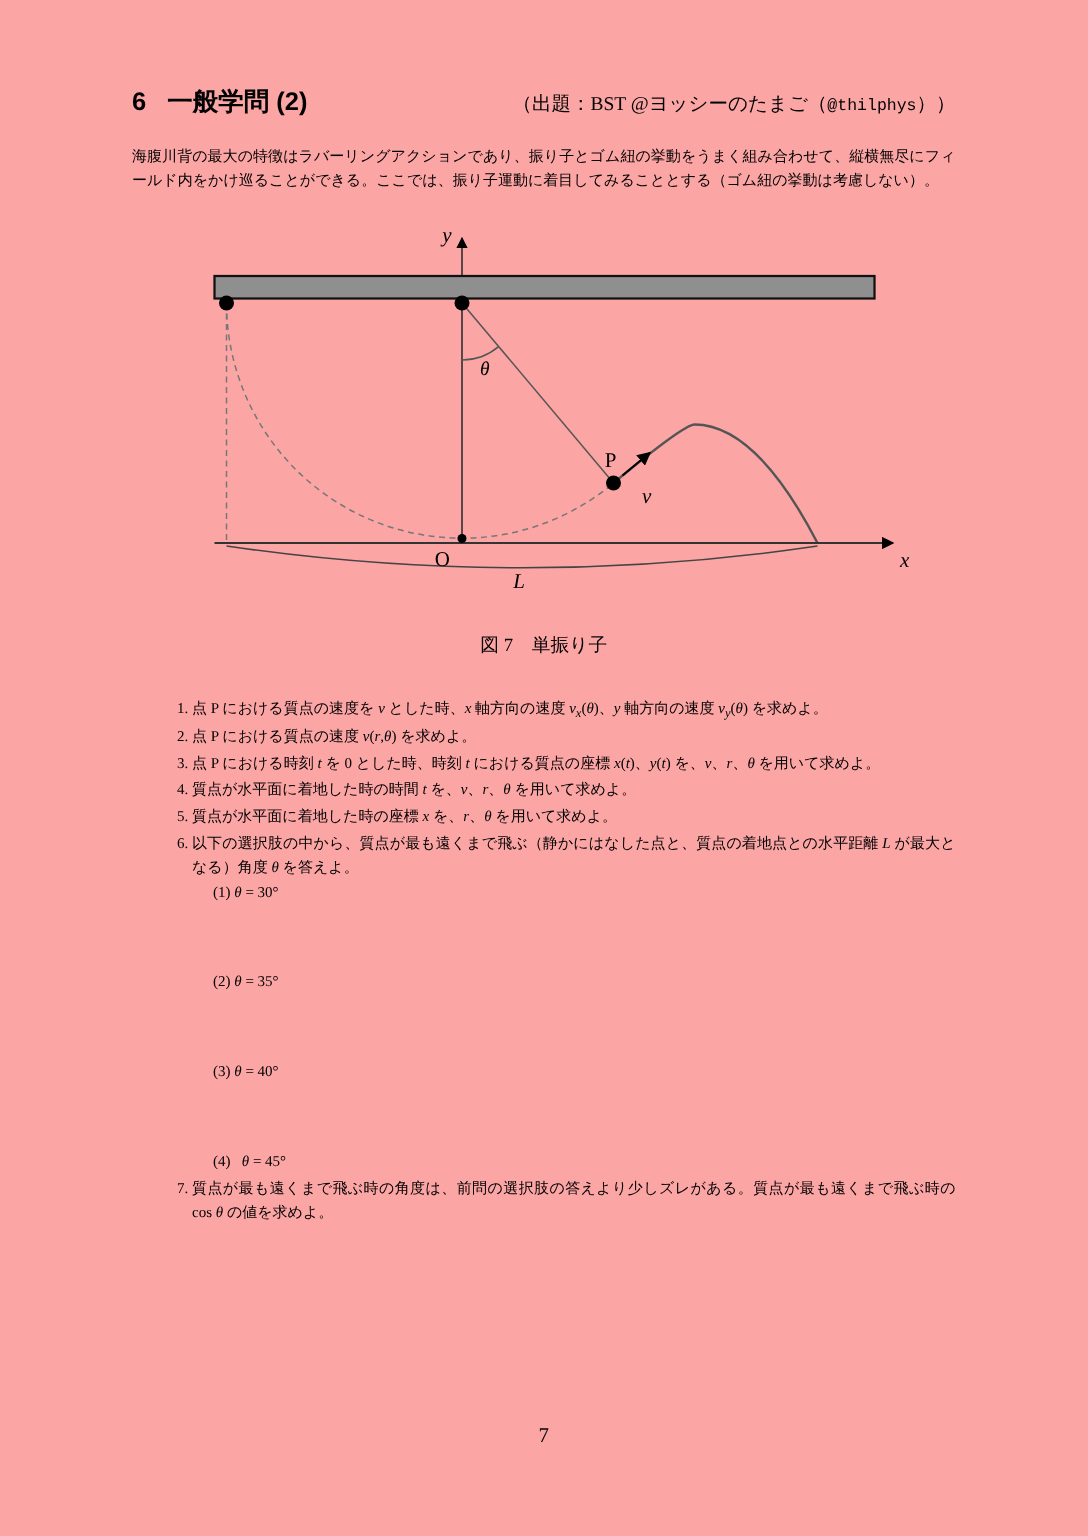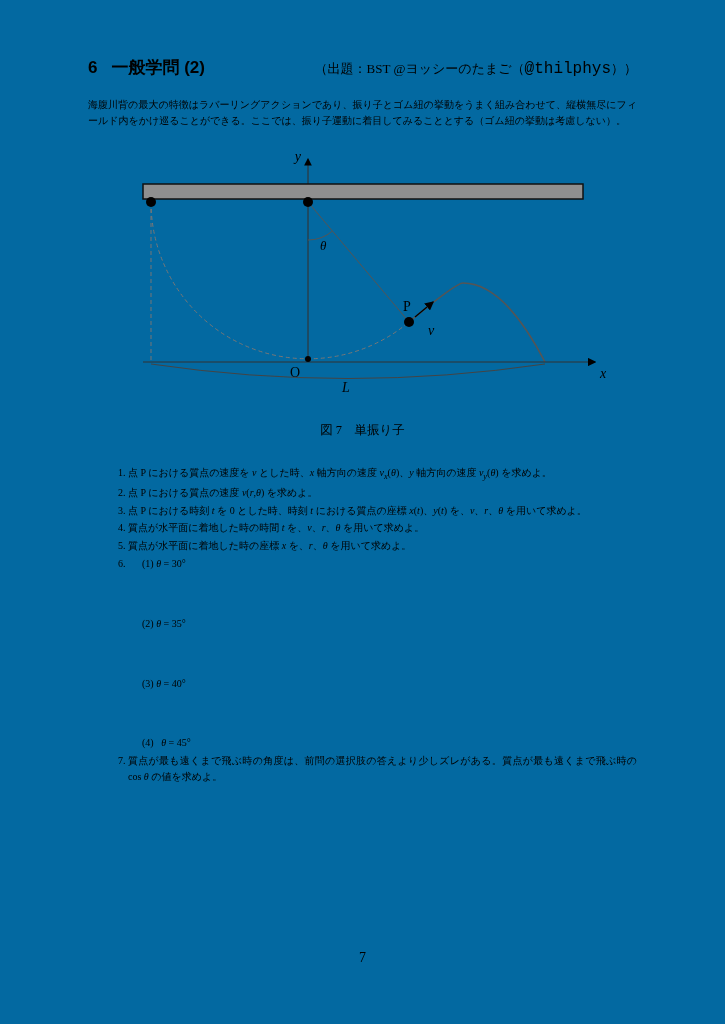--- a/index.html
+++ b/index.html
@@ -1,32 +1,32 @@
 <!DOCTYPE html>
 <html><head>
 <meta charset="utf-8">
 <style>
   * { box-sizing: border-box; }
   html, body { margin: 0; padding: 0; background: #ffffff; }
   body { font-family: "Liberation Serif", "DejaVu Serif", serif; color: #000; }
   .page {
-    width: 725px; height: 1024px; margin: 0 auto; background: #0369a1;
+    width: 725px; height: 1024px; margin: 0 auto; background: #fca5a5;
     padding: 56px 88px 0 88px; position: relative; overflow: hidden;
   }
   .heading-row {
     display: flex; justify-content: space-between; align-items: baseline;
     margin-bottom: 18px;
   }
   .section-heading {
     font-family: "Liberation Sans", "DejaVu Sans", sans-serif;
     font-size: 17px; font-weight: bold; margin: 0; letter-spacing: 0;
   }
   .section-heading .sec-num { margin-right: 14px; }
   .attribution { font-size: 13px; }
-  .tt { font-family: "Liberation Mono", "DejaVu Sans Mono", monospace; font-size: 16px; }
+  .tt { font-family: "Liberation Mono", "DejaVu Sans Mono", monospace; font-size: 11px; }
   .para {
     font-size: 10px; line-height: 1.58; text-align: justify; margin: 0;
   }
   .para.indent { text-indent: 1em; margin-top: 15px; }
   figure { margin: 16px 0 0 0; text-align: center; }
   figure svg { display: block; margin: 0 auto; }
   figcaption { font-size: 12.5px; margin-top: 12px; }
   .questions {
     margin: 26px 0 0 0; padding-left: 40px;
     font-size: 10px; line-height: 1.58;
@@ -97,20 +97,21 @@
     <figcaption>図 7　単振り子</figcaption>
   </figure>
 
   <ol class="questions">
     <li><span>点 P における質点の速度を <i>v</i> とした時、<i>x</i> 軸方向の速度 <i>v</i><sub><i>x</i></sub>(<i>θ</i>)、<i>y</i> 軸方向の速度 <i>v</i><sub><i>y</i></sub>(<i>θ</i>) を求めよ。</span></li>
     <li><span>点 P における質点の速度 <i>v</i>(<i>r</i>,<i>θ</i>) を求めよ。</span></li>
     <li><span>点 P における時刻 <i>t</i> を 0 とした時、時刻 <i>t</i> における質点の座標 <i>x</i>(<i>t</i>)、<i>y</i>(<i>t</i>) を、<i>v</i>、<i>r</i>、<i>θ</i> を用いて求めよ。</span></li>
     <li><span>質点が水平面に着地した時の時間 <i>t</i> を、<i>v</i>、<i>r</i>、<i>θ</i> を用いて求めよ。</span></li>
     <li><span>質点が水平面に着地した時の座標 <i>x</i> を、<i>r</i>、<i>θ</i> を用いて求めよ。</span></li>
     <li>
+      <span>以下の選択肢の中から、質点が最も遠くまで飛ぶ（静かにはなした点と、質点の着地点との水平距離 <i>L</i> が最大となる）角度 <i>θ</i> を答えよ。</span>
       <div class="options-row">
         <span>(1) <i>θ</i> = 30°</span>
         <span>(2) <i>θ</i> = 35°</span>
         <span>(3) <i>θ</i> = 40°</span>
         <span>(4)&nbsp;&nbsp;&nbsp;<i>θ</i> = 45°</span>
       </div>
     </li>
     <li><span>質点が最も遠くまで飛ぶ時の角度は、前問の選択肢の答えより少しズレがある。質点が最も遠くまで飛ぶ時の cos <i>θ</i> の値を求めよ。</span></li>
   </ol>
 

